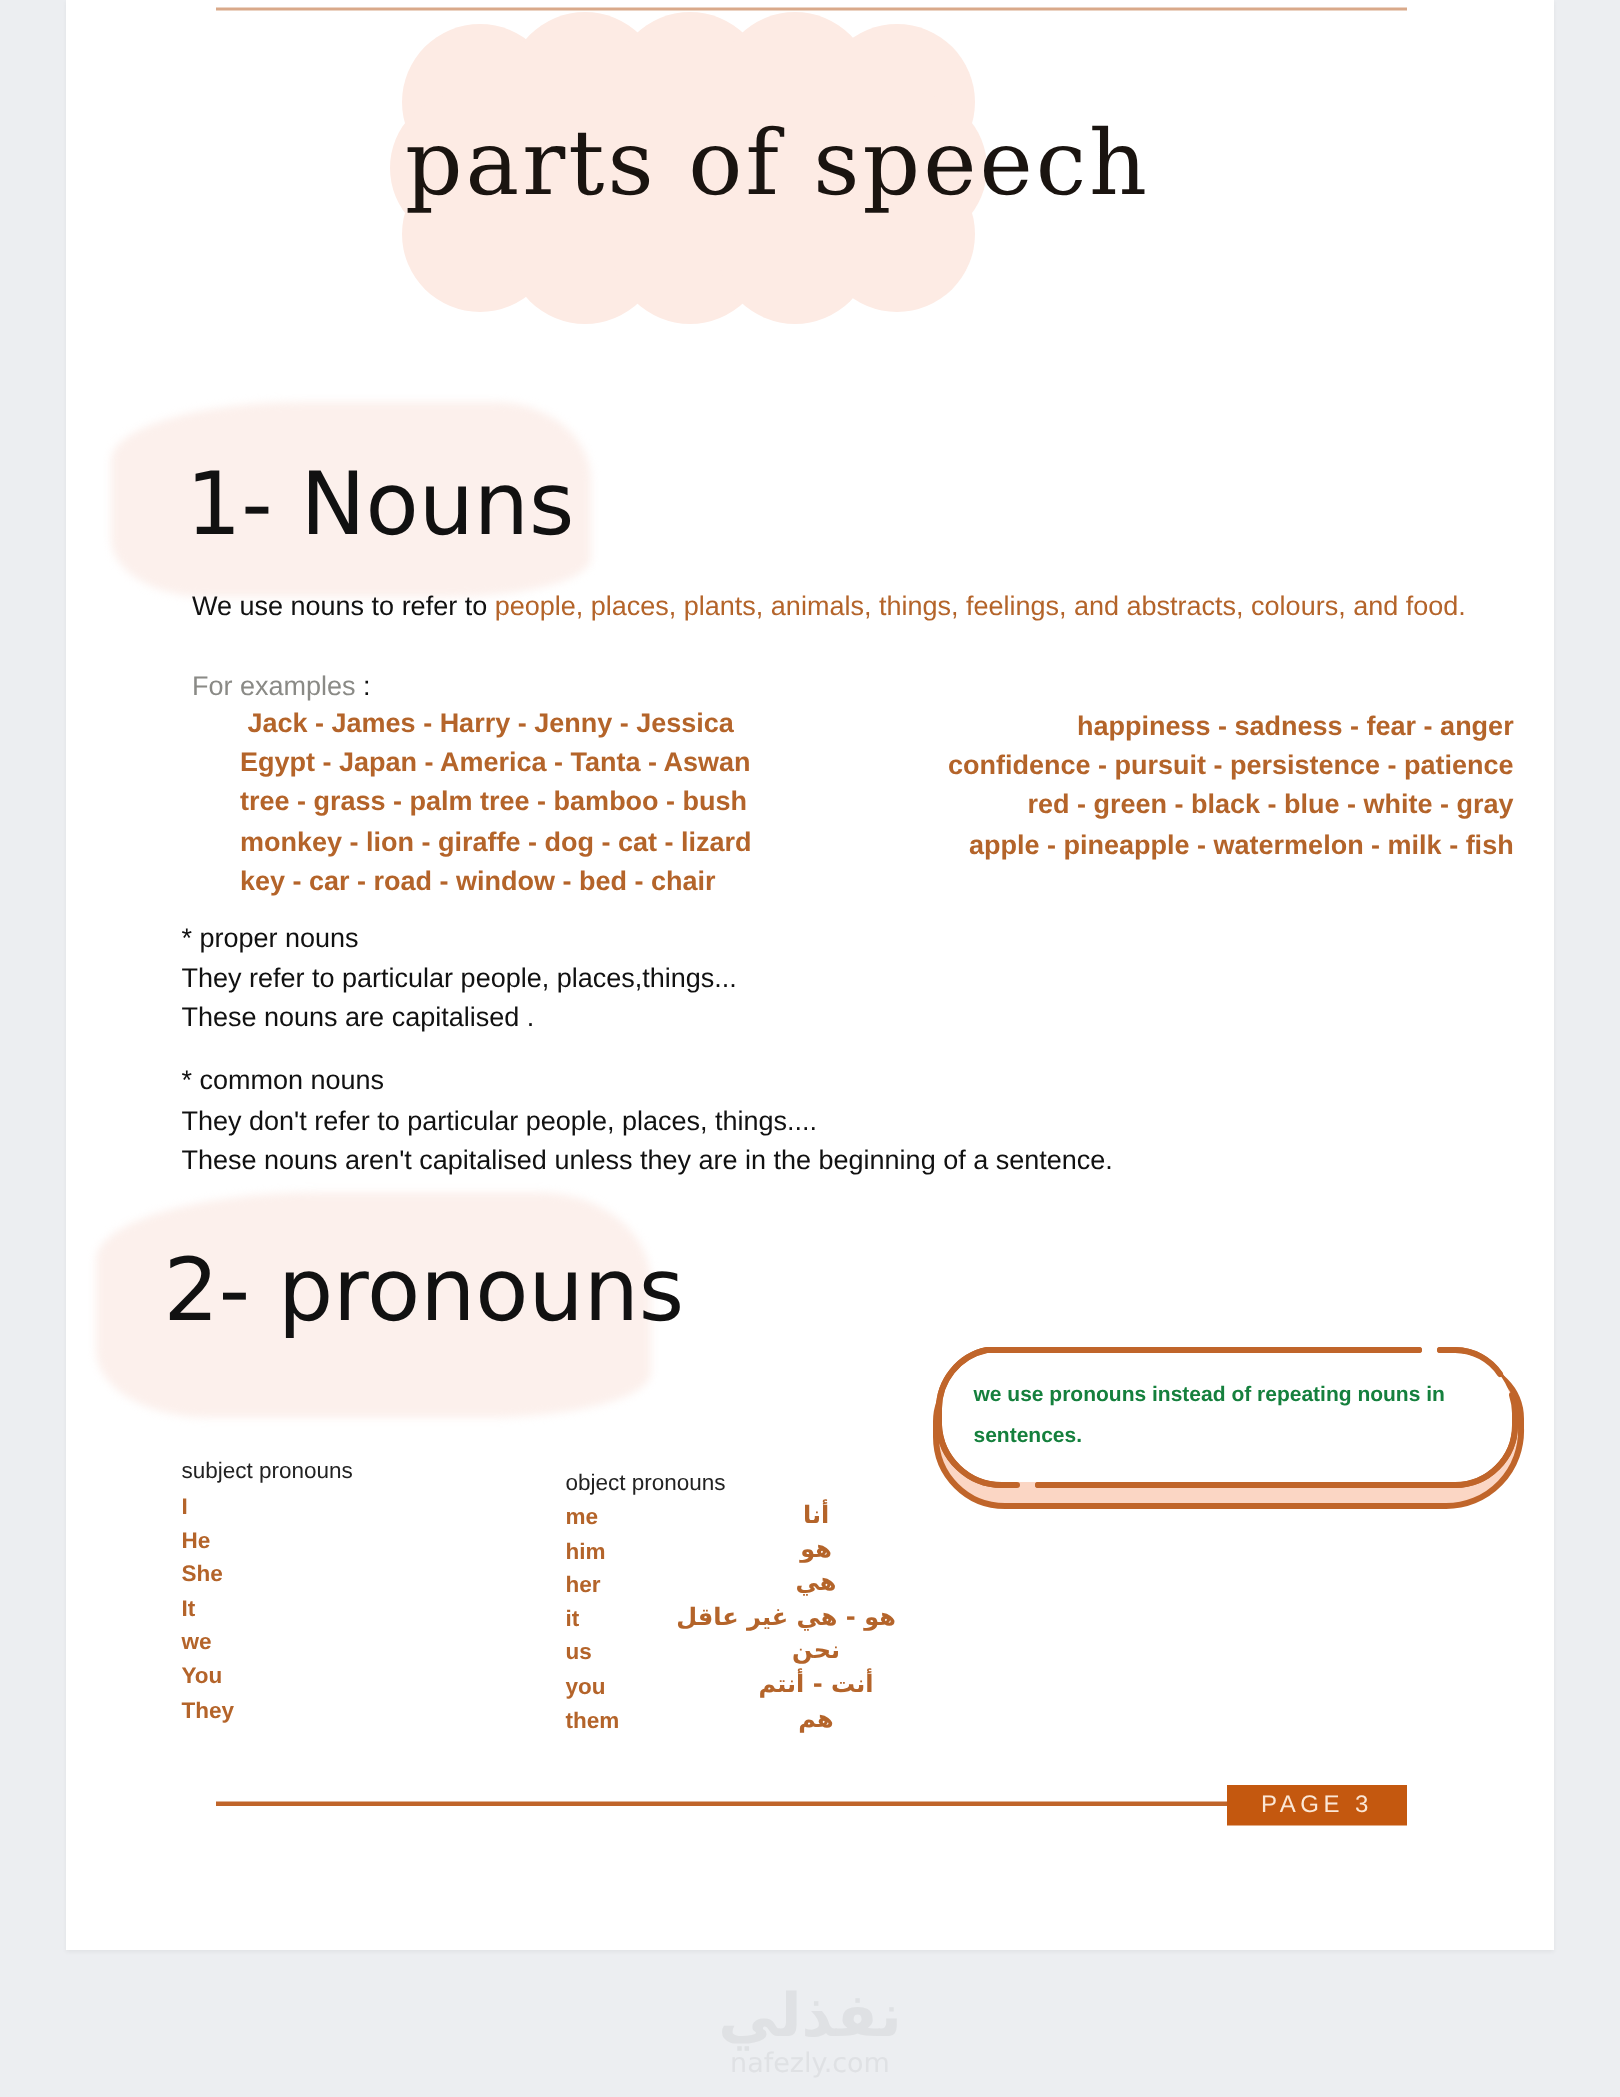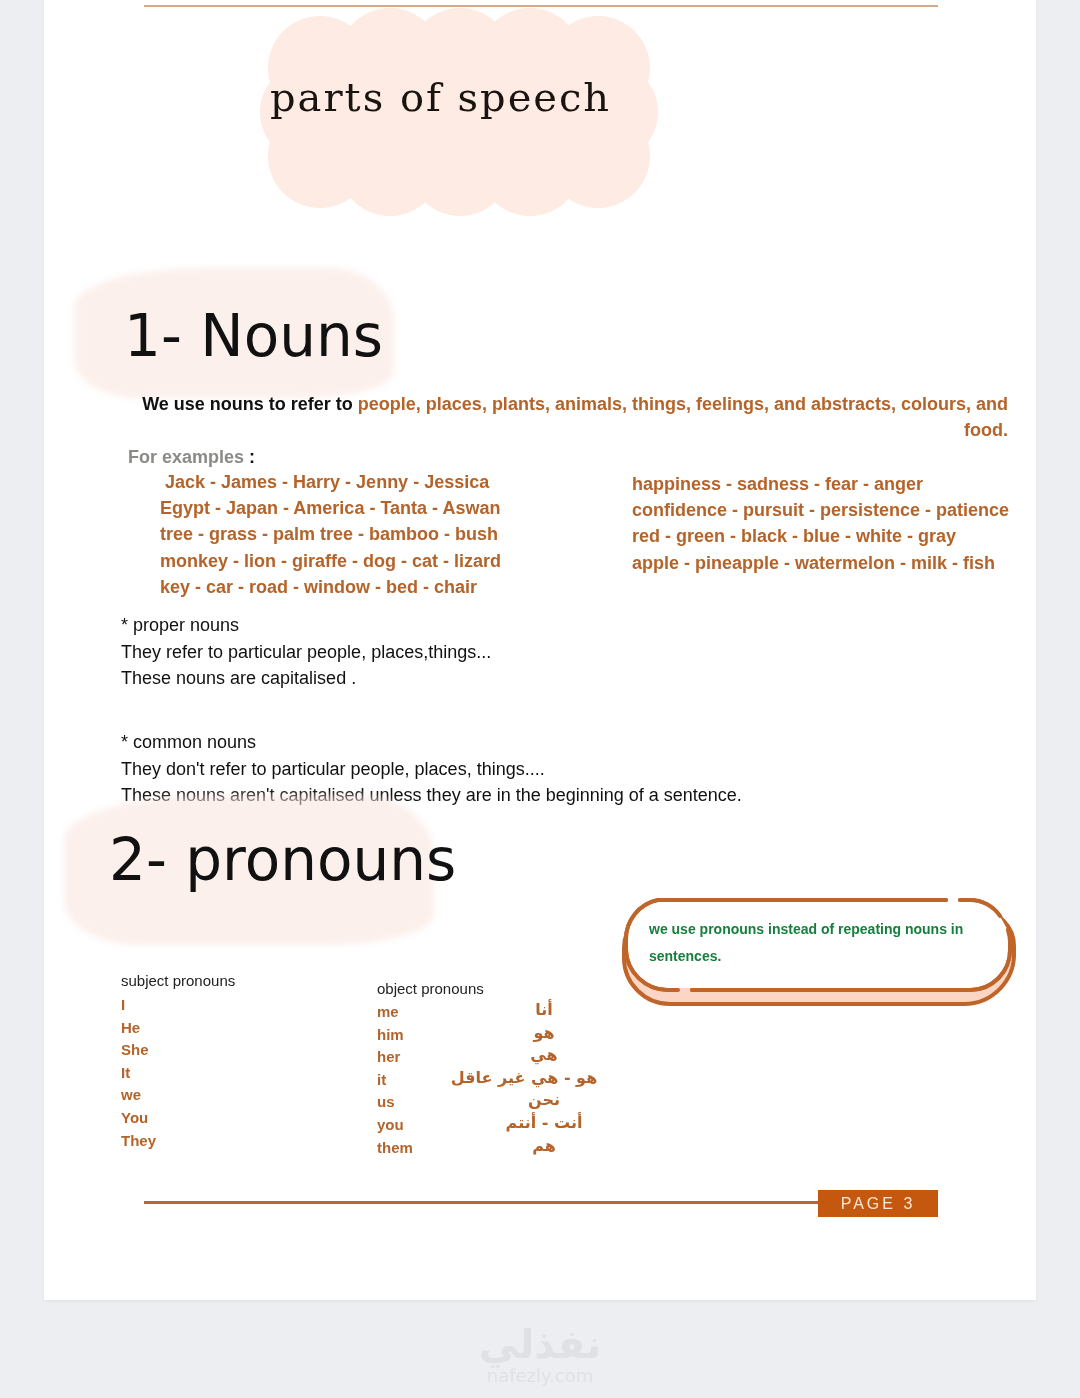--- a/index.html
+++ b/index.html
@@ -15,47 +15,47 @@
       box-shadow: 0 1px 3px rgba(0,0,0,0.05);
     }
     .abs { position: absolute; }
     .top-rule { left: 100px; top: 5px; width: 794px; height: 2px; background: #d9a98a; }
 
     
     .cloud { left: 206px; top: 8px; width: 418px; height: 208px; }
     .title {
       left: 226px; top: 74px; width: 380px;
       font-family: "DejaVu Serif", serif; font-weight: 300;
-      font-size: 40px; letter-spacing: 2px; color: #1a1410;
+      font-size: 60px; letter-spacing: 2px; color: #1a1410;
       white-space: nowrap;
     }
 
     
     .brush { border-radius: 40% 20% 30% 20% / 30% 40% 20% 30%; filter: blur(3px); }
     .brush1 { left: 30px; top: 268px; width: 320px; height: 130px; background: rgba(250,228,220,0.55); }
     .brush2 { left: 20px; top: 795px; width: 370px; height: 150px; background: rgba(250,228,220,0.55); }
 
     .h1 { font-family: "DejaVu Sans", sans-serif; font-size: 58px; color: #111; font-weight: 400; white-space: nowrap; }
     .h-nouns { left: 80px; top: 302px; }
     .h-pronouns { left: 65px; top: 826px; }
 
-    .txt { font-size: 18px; line-height: 26px; color: #111; font-weight: 700; text-align: right; }
+    .txt { font-size: 18px; line-height: 26px; color: #111; font-weight: 400; }
     .orange { color: #b4642a; }
     .gray { color: #8a8a86; }
     .intro { left: 84px; top: 391px; width: 880px; }
     .for-ex { left: 84px; top: 444px; }
 
     .ex-list { font-size: 18px; line-height: 26.2px; color: #b4642a; font-weight: 700; margin-left: 32px; }
     .ex-left { left: 84px; top: 469px; }
-    .ex-right { left: 556px; top: 471px; }
+    .ex-right { left: 556px; top: 471px; text-align: right; }
     .ex-list div { white-space: nowrap; }
 
     .notes { font-size: 18px; line-height: 26.5px; color: #111; font-weight: 400; left: 77px; white-space: nowrap; }
     .notes1 { top: 612px; }
-    .notes2 { top: 707px; margin-top: 22px; }
+    .notes2 { top: 707px; }
 
     
     .callout { left: 574px; top: 894px; width: 400px; height: 116px; }
     .callout-text {
       left: 605px; top: 916px; width: 350px;
       font-size: 14px; line-height: 27px; color: #15803d; font-weight: 700;
     }
 
     .pron-head { font-size: 15px; font-weight: 400; color: #222; }
     .pron-list { font-size: 15px; line-height: 22.6px; font-weight: 700; color: #b4642a; }

